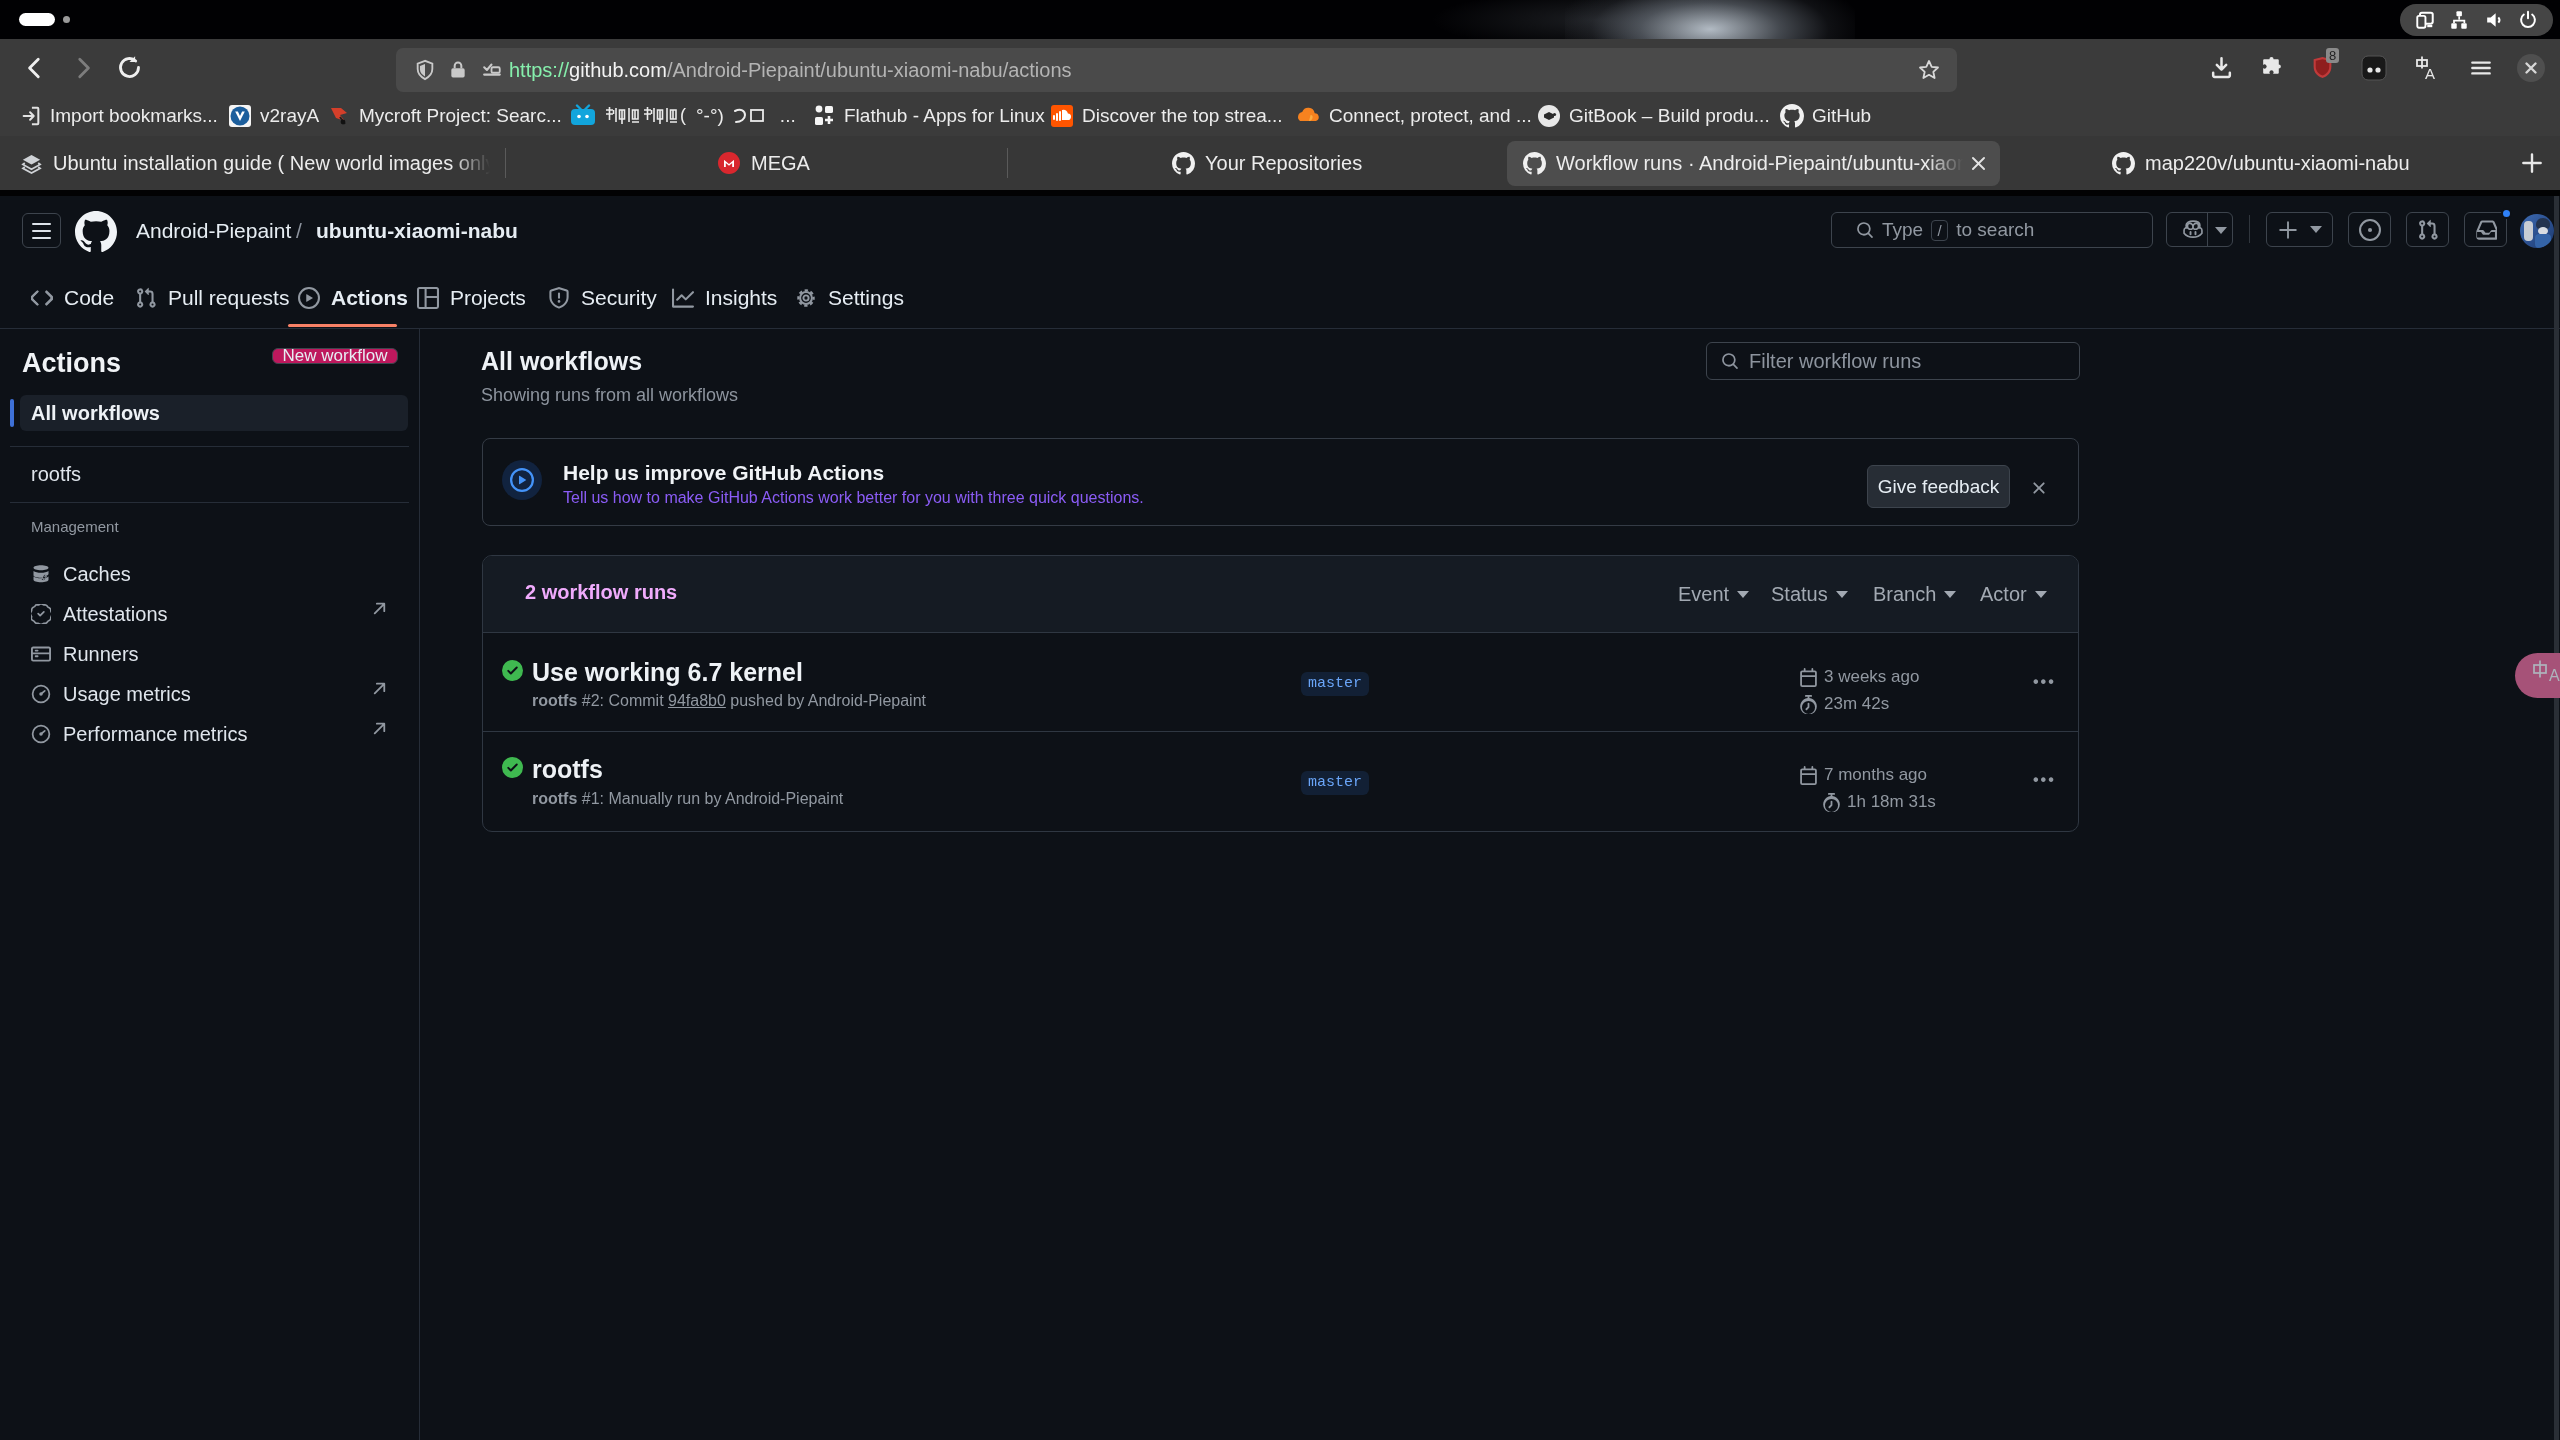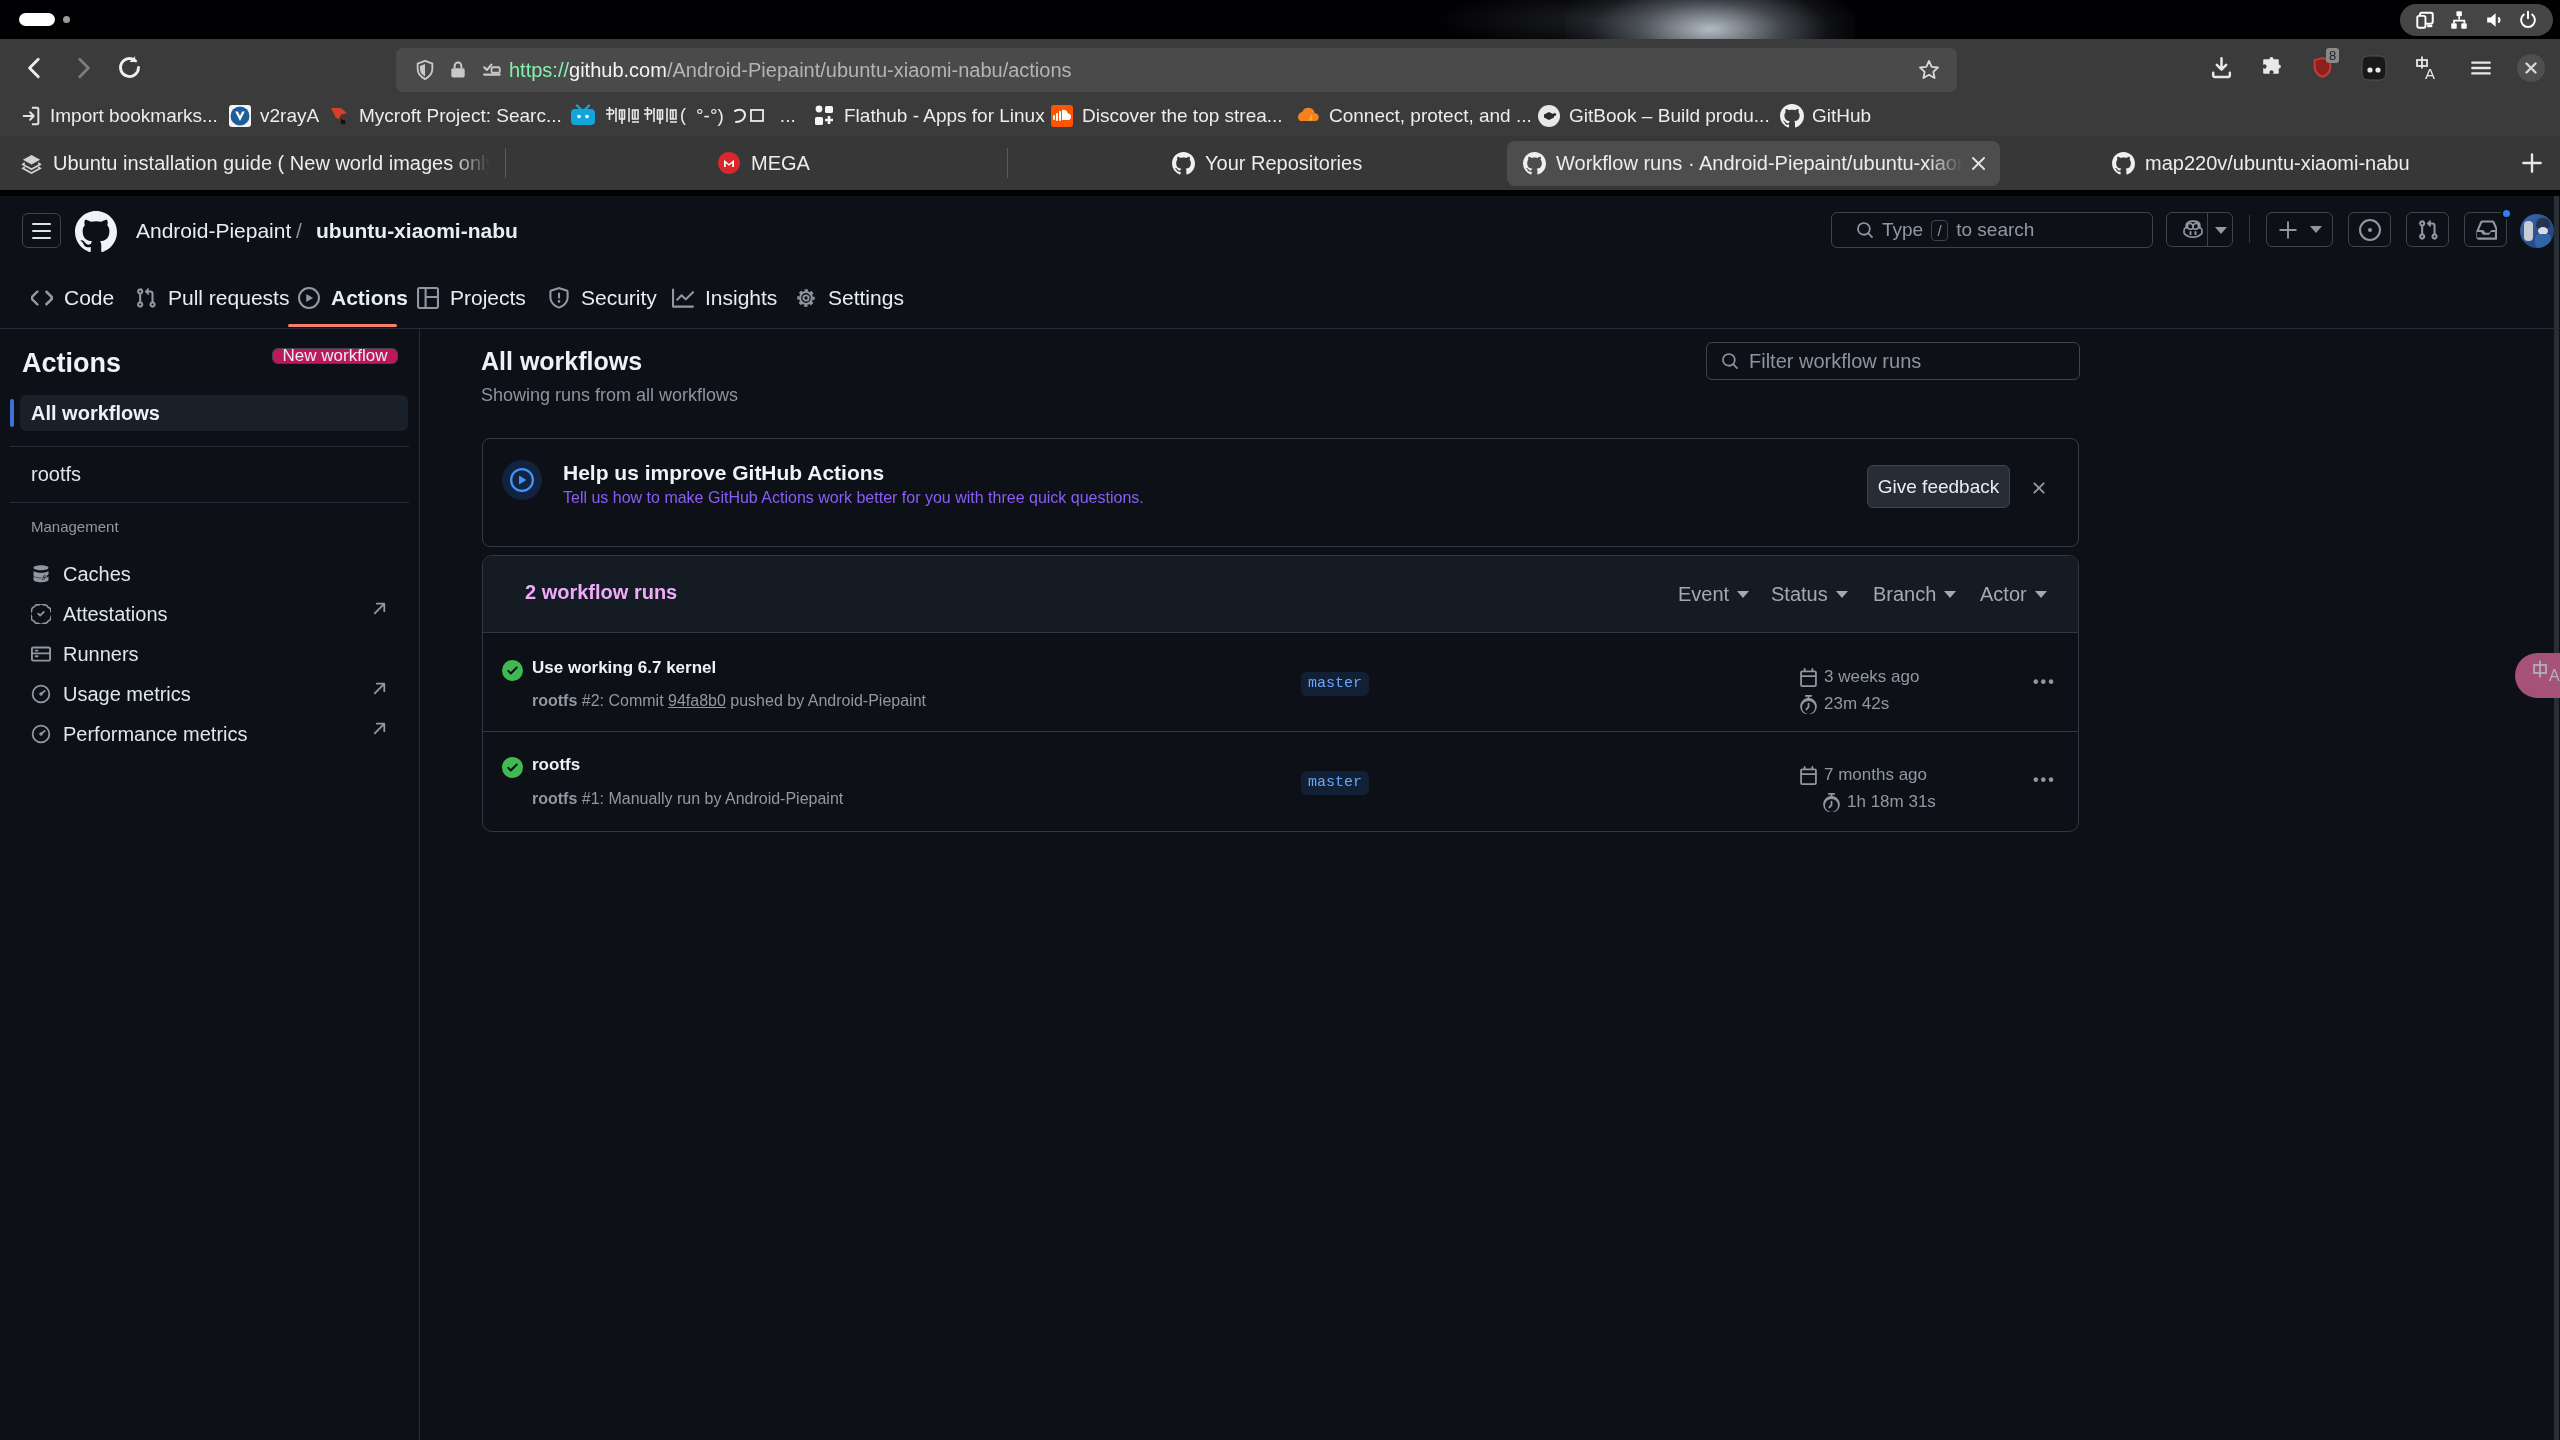--- a/index.html
+++ b/index.html
@@ -58,34 +58,34 @@
   #allwf .txt { position:absolute; top:0; left:11px; height:36px; line-height:36px; font-size:20px; font-weight:600; color:#eef2f6; }
   .sbdivider { position:absolute; left:10px; width:399px; height:1px; background:#262d38; }
   .sbitem { position:absolute; left:31px; height:24px; display:flex; align-items:center; gap:12px; font-size:20px; color:#dfe5ec; }
   .sbarrow { position:absolute; left:371px; color:#9198a1; }
   
   #mainh1 { position:absolute; top:151px; left:481px; font-size:25px; font-weight:700; color:#eef2f6; }
   #mainsub { position:absolute; top:189px; left:481px; font-size:18px; color:#8d949e; }
   #filter { position:absolute; top:146px; left:1706px; width:374px; height:38px; border:1px solid #3d444d; border-radius:6px;
     display:flex; align-items:center; gap:10px; padding-left:14px; color:#8d949e; font-size:20px; }
   
-  #banner { position:absolute; top:242px; left:482px; width:1597px; height:109px; border:1px solid #343b45; border-radius:8px; }
+  #banner { position:absolute; top:242px; left:482px; width:1597px; height:88px; border:1px solid #343b45; border-radius:8px; }
   #bicon { position:absolute; top:21px; left:19px; width:40px; height:40px; border-radius:50%; background:#11233f; display:flex; align-items:center; justify-content:center; }
   #btitle { position:absolute; top:22px; left:80px; font-size:21px; font-weight:700; color:#f0f3f6; }
   #bsub { position:absolute; top:50px; left:80px; font-size:16px; color:#8b5cf6; }
   #givefb { position:absolute; top:26px; left:1384px; width:143px; height:43px; background:#272d35; border:1px solid #3d444d;
     border-radius:6px; color:#e6edf3; font-size:19px; display:flex; align-items:center; justify-content:center; }
   
   #runs { position:absolute; top:359px; left:482px; width:1597px; height:277px; border:1px solid #2f3742; border-radius:10px; }
   #runshead { position:absolute; top:0; left:0; width:100%; height:77px; background:#151b23; border-bottom:1px solid #2f3742;
     border-radius:9px 9px 0 0; }
   #runstitle { position:absolute; top:25px; left:18px; font-size:20px; font-weight:700; color:#f0abfc;margin-left:24px; }
   .filterdd { position:absolute; top:0; height:77px; display:flex; align-items:center; gap:8px; color:#a2a9b2; font-size:20px; }
   .caret { width:0; height:0; border-left:6px solid transparent; border-right:6px solid transparent; border-top:7px solid #a2a9b2; }
-  .runtitle { position:absolute; font-size:17px; font-weight:700; color:#eef2f6; }
+  .runtitle { position:absolute; font-size:25px; font-weight:700; color:#eef2f6; }
   .runsub { position:absolute; font-size:16px; color:#9198a1; }
   .badge { position:absolute; width:68px; height:24px; background:rgba(56,139,253,.13); border-radius:6px; text-align:center;
     line-height:24px; font-family:"Liberation Mono",monospace; font-size:15px; color:#6aa5f8; }
   .meta { position:absolute; display:flex; align-items:center; gap:6px; color:#9198a1; font-size:17px; }
   .kebab { position:absolute; color:#9198a1; font-size:16px; letter-spacing:2px; font-weight:700; }
   #rowline { position:absolute; top:175px; left:0; width:100%; height:1px; background:#2f3742; }
   #pinkball { position:absolute; top:653px; left:2515px; width:70px; height:45px; border-radius:23px; background:#a65278;
     color:#b7bdc5; font-size:17px; line-height:45px; padding-left:16px; letter-spacing:1px; }
   #scrollbar { position:absolute; top:196px; left:2554px; width:5px; height:1244px; background:#2a2f36; }
 </style></head>

